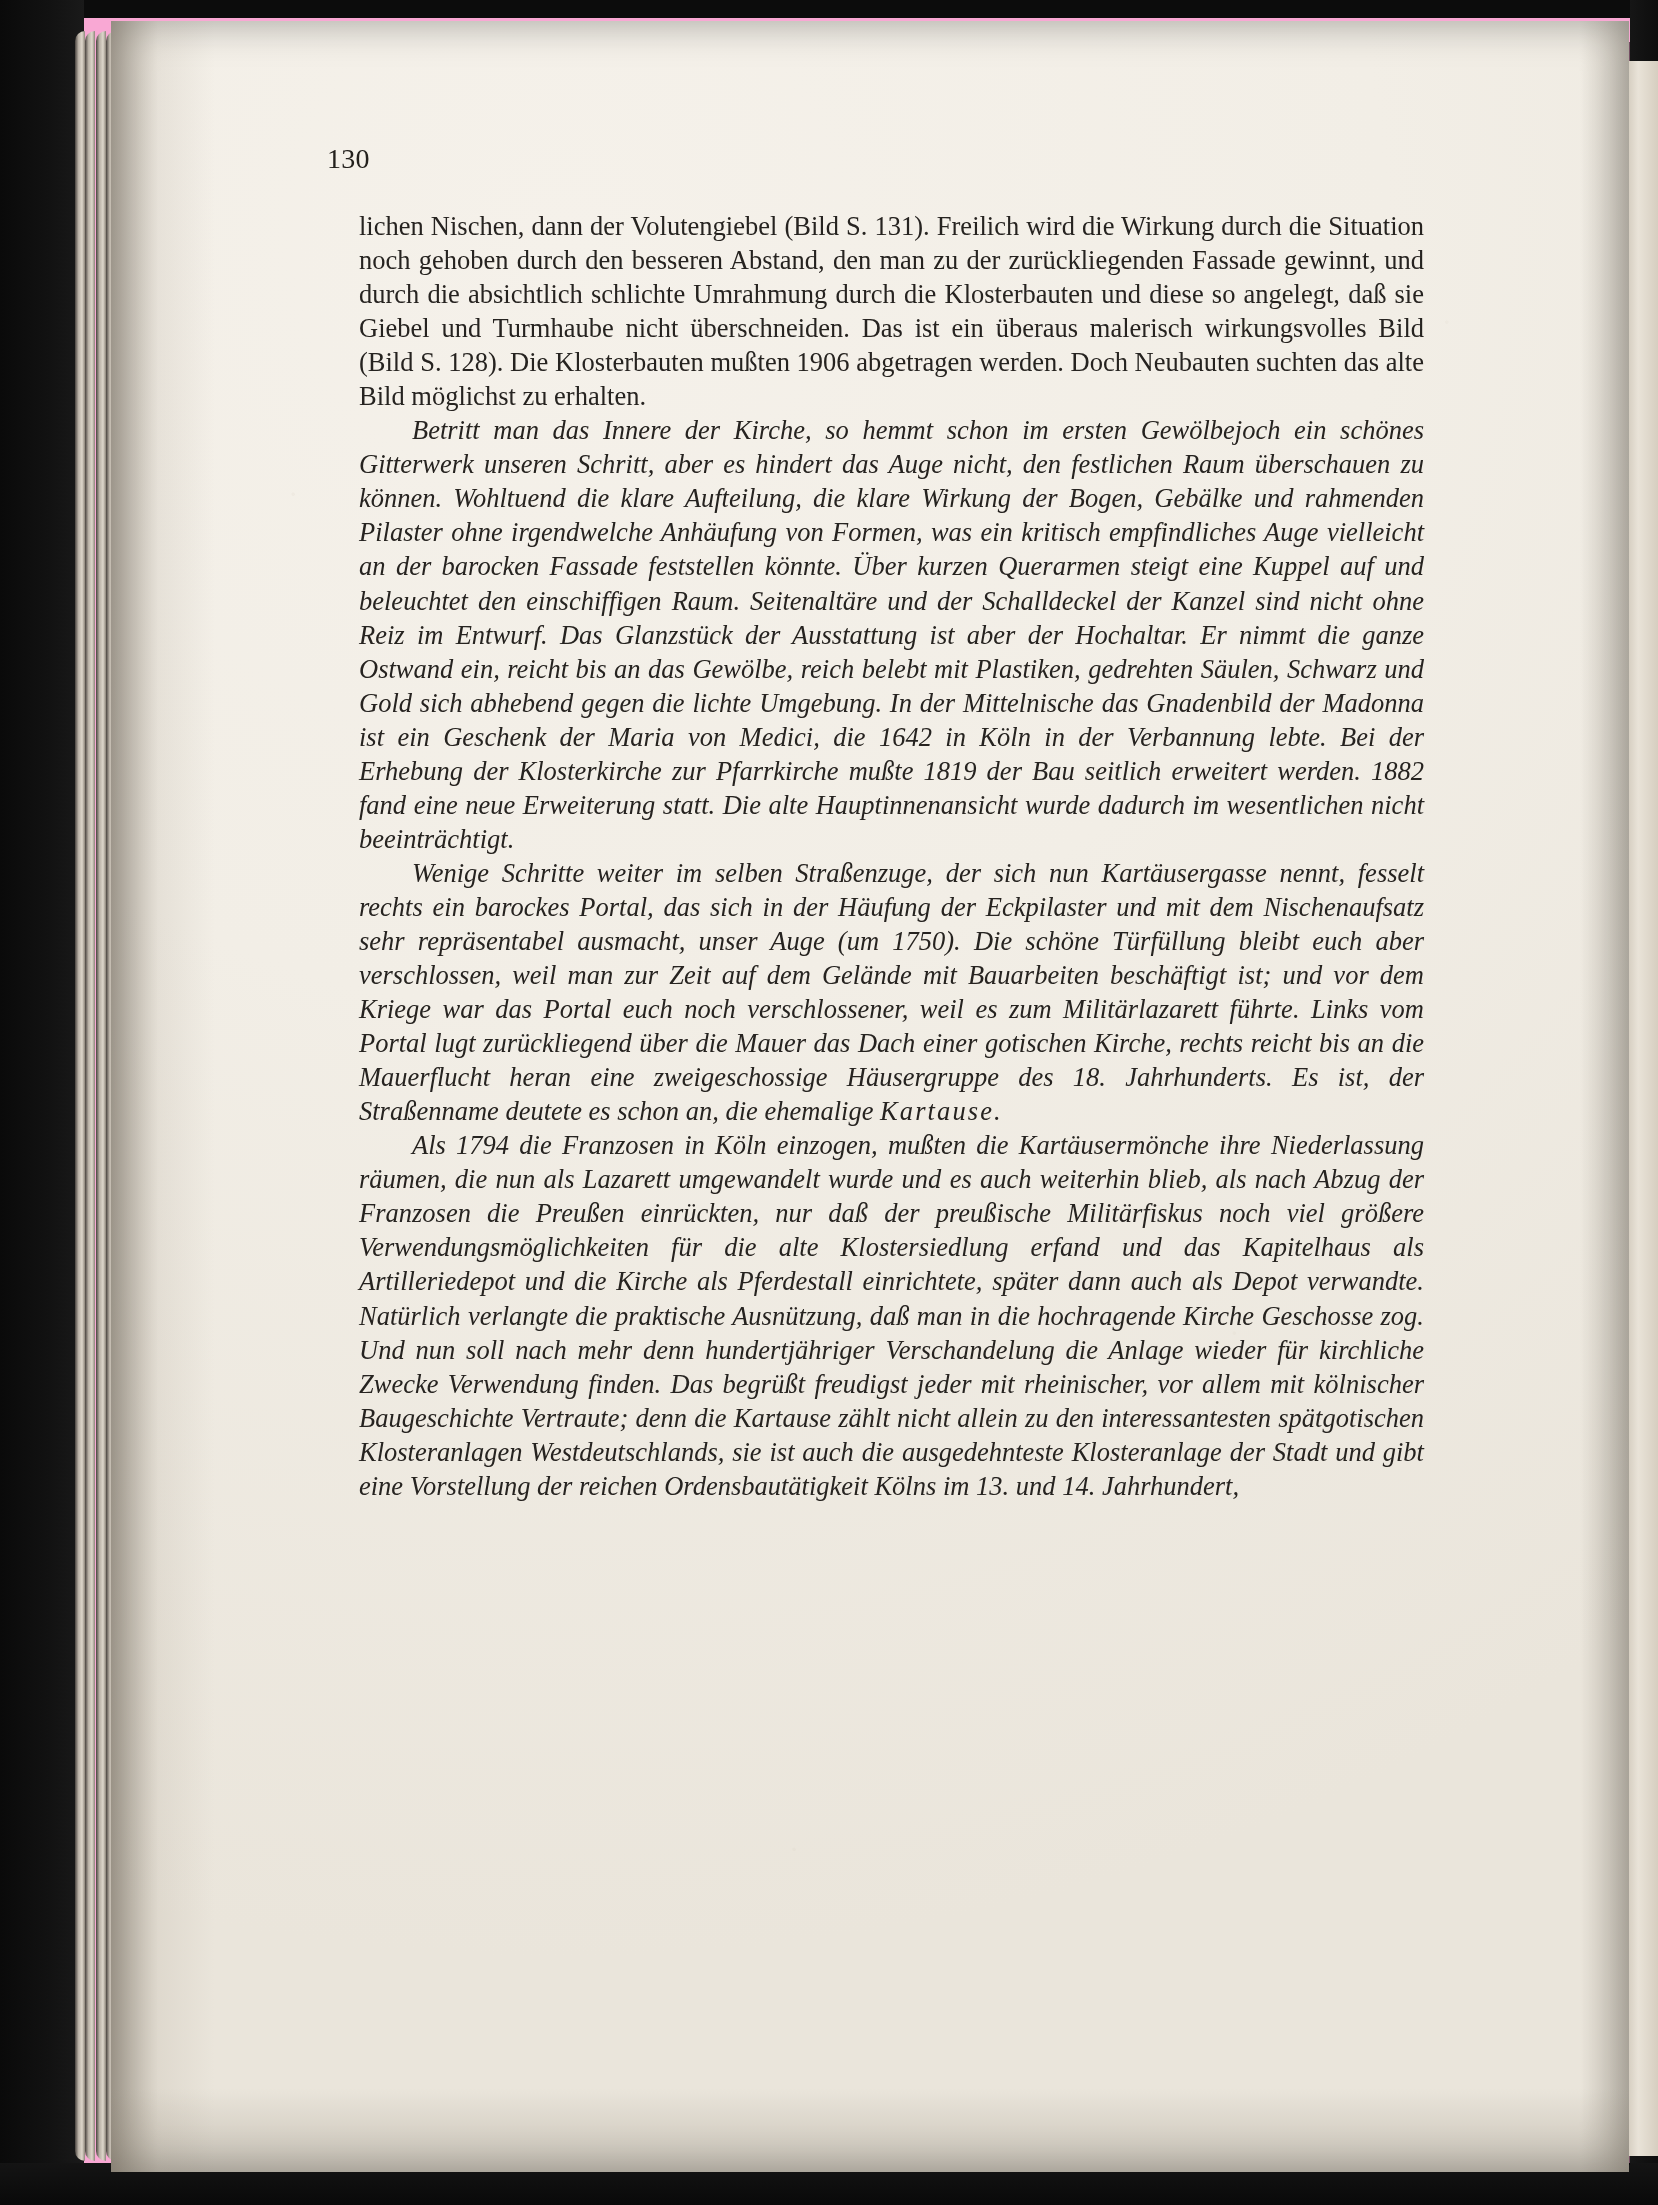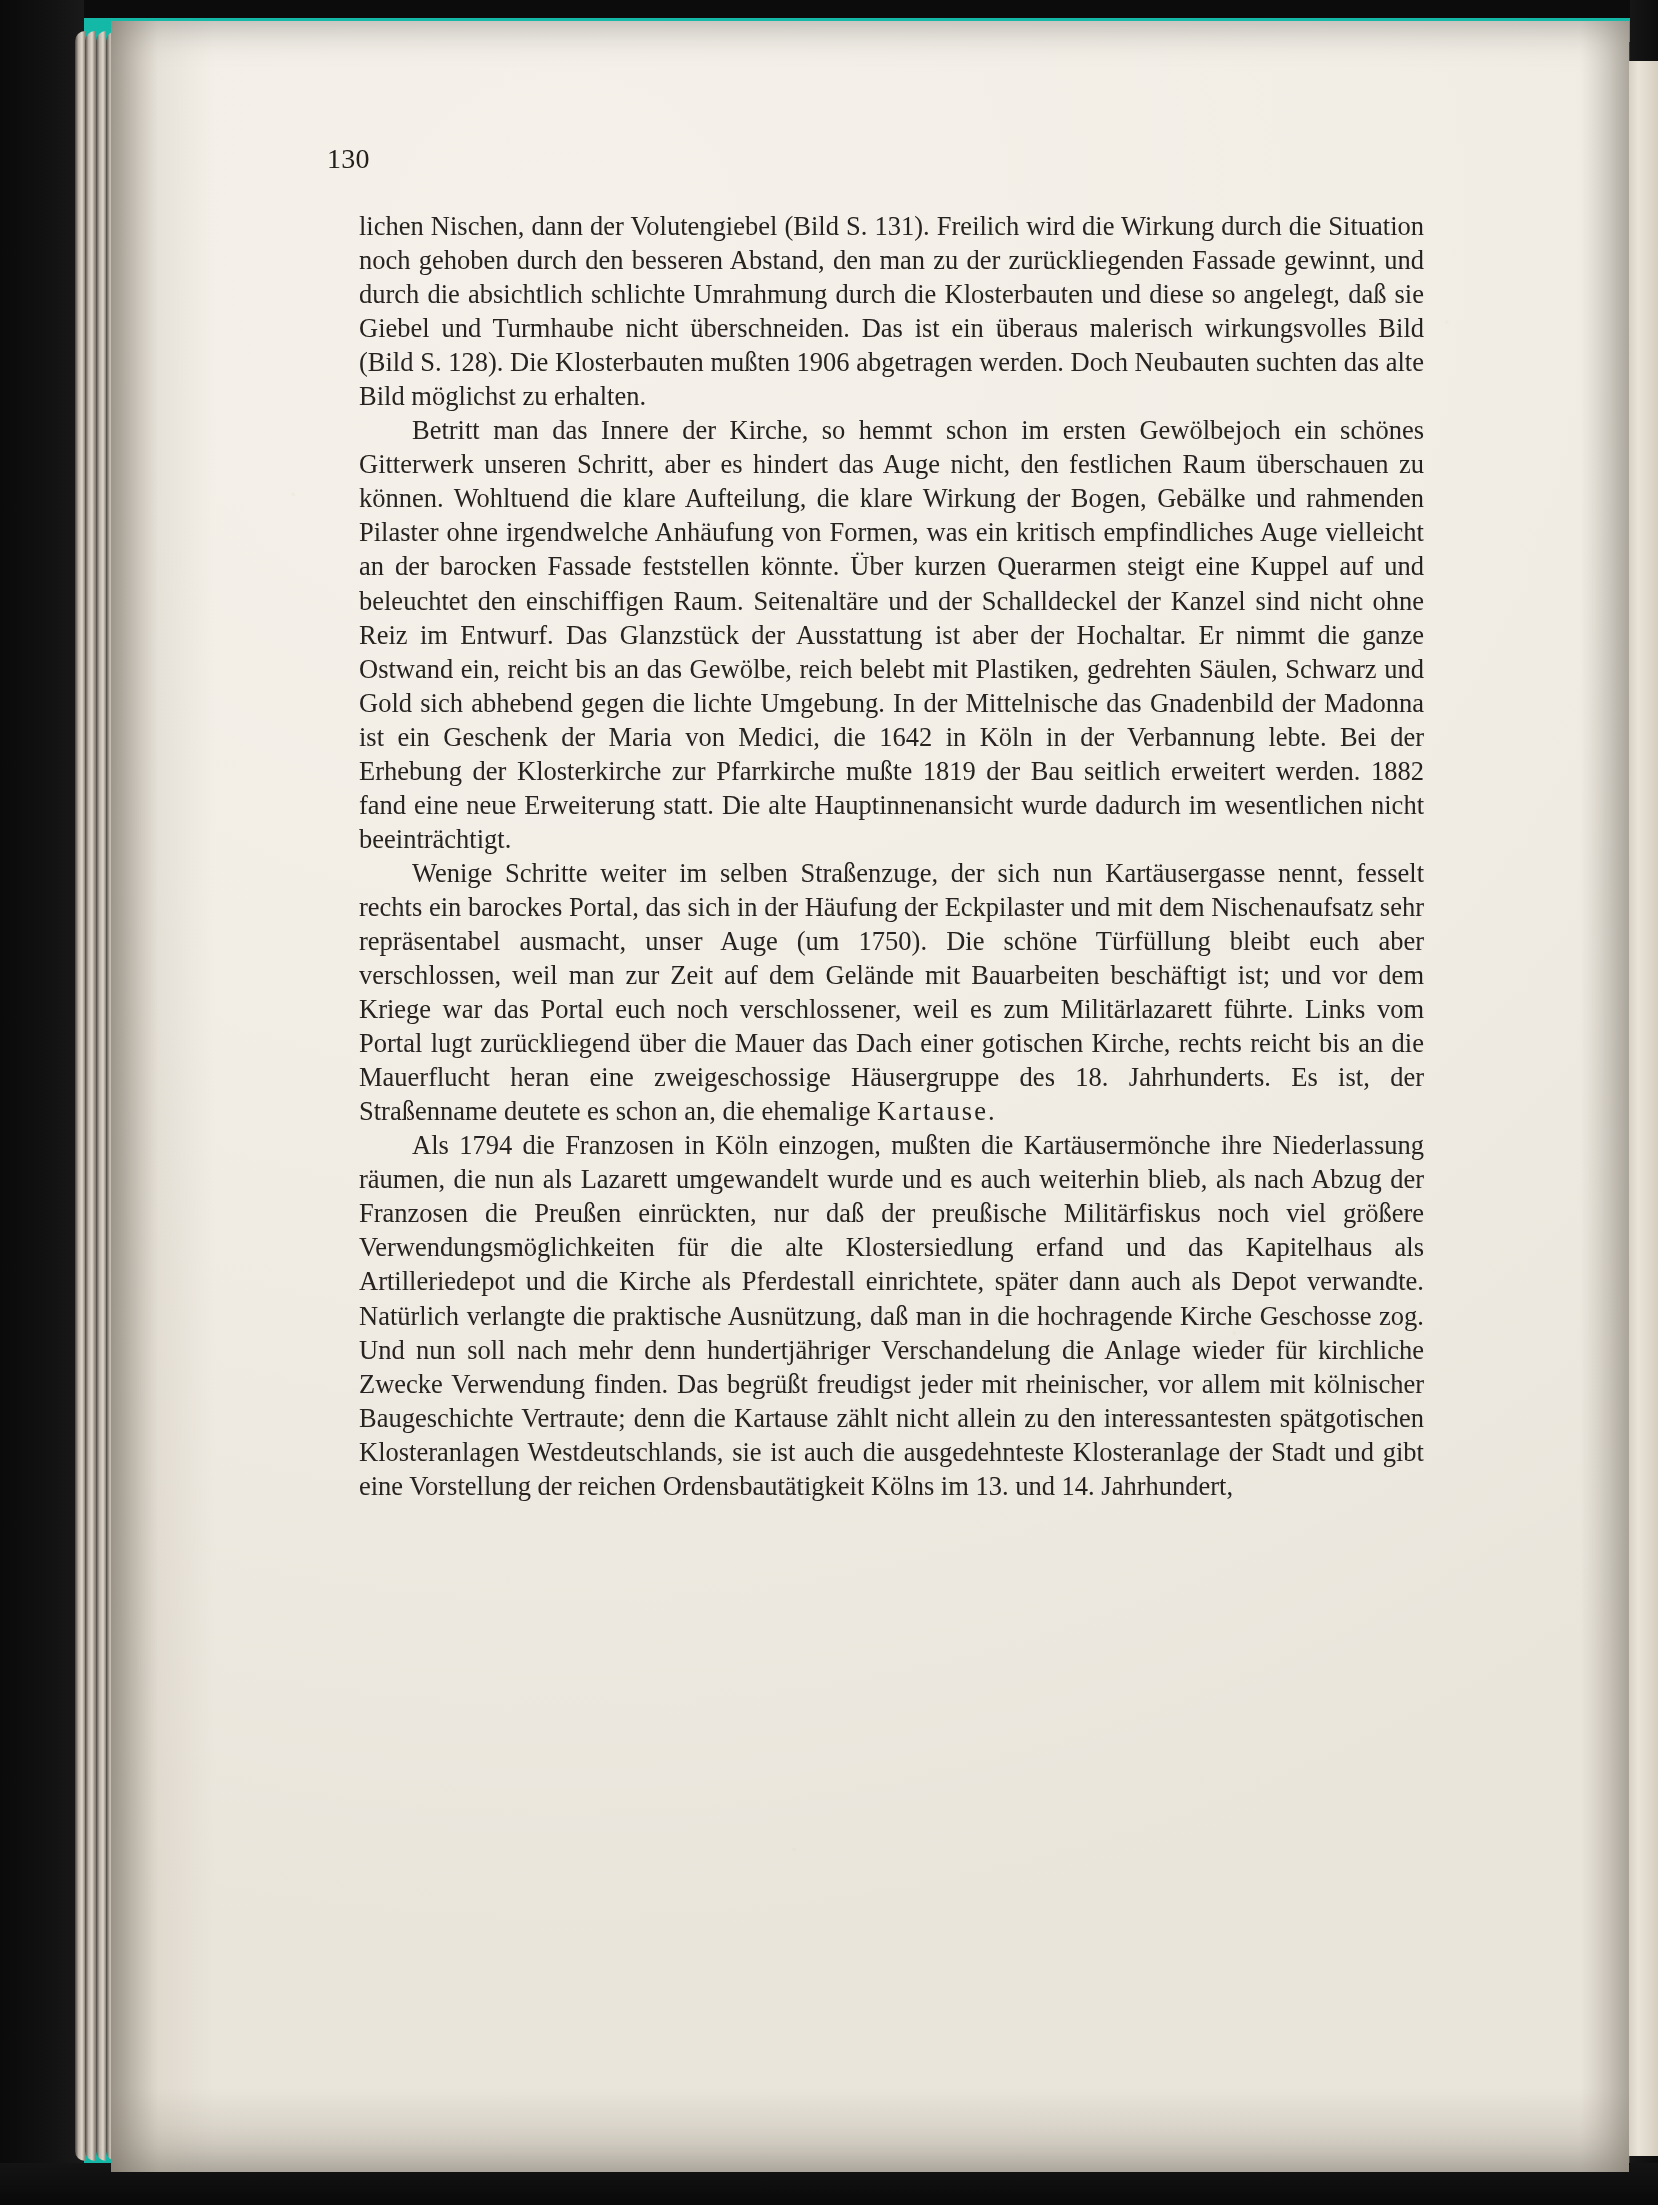--- a/index.html
+++ b/index.html
@@ -11,21 +11,21 @@
     width: 1658px;
     height: 2205px;
     overflow: hidden;
     font-family: "Liberation Serif", serif;
   }
 
   
   .scan {
     position: absolute;
     inset: 0;
-    background: #14b8a6;
+    background: #f9a8d4;
   }
 
   
   .surface-left {
     position: absolute;
     left: 0; top: 0;
     width: 84px; height: 2205px;
     background: linear-gradient(90deg,#0a0a0a 0%, #121212 60%, #1a1a1a 100%);
   }
   .surface-right {
@@ -139,20 +139,21 @@
     -webkit-hyphens: none;
     hyphens: none;
     margin-left: 32px;
   }
   .textblock p {
     margin: 0 0 0 0;
     text-align: justify;
   }
   .textblock p.indent {
     text-indent: 2.0em;
+    font-style: italic;
   }
   .spaced {
     letter-spacing: 2.1px;
   }
 
   
   .speckle {
     position: absolute;
     inset: 0;
     pointer-events: none;

